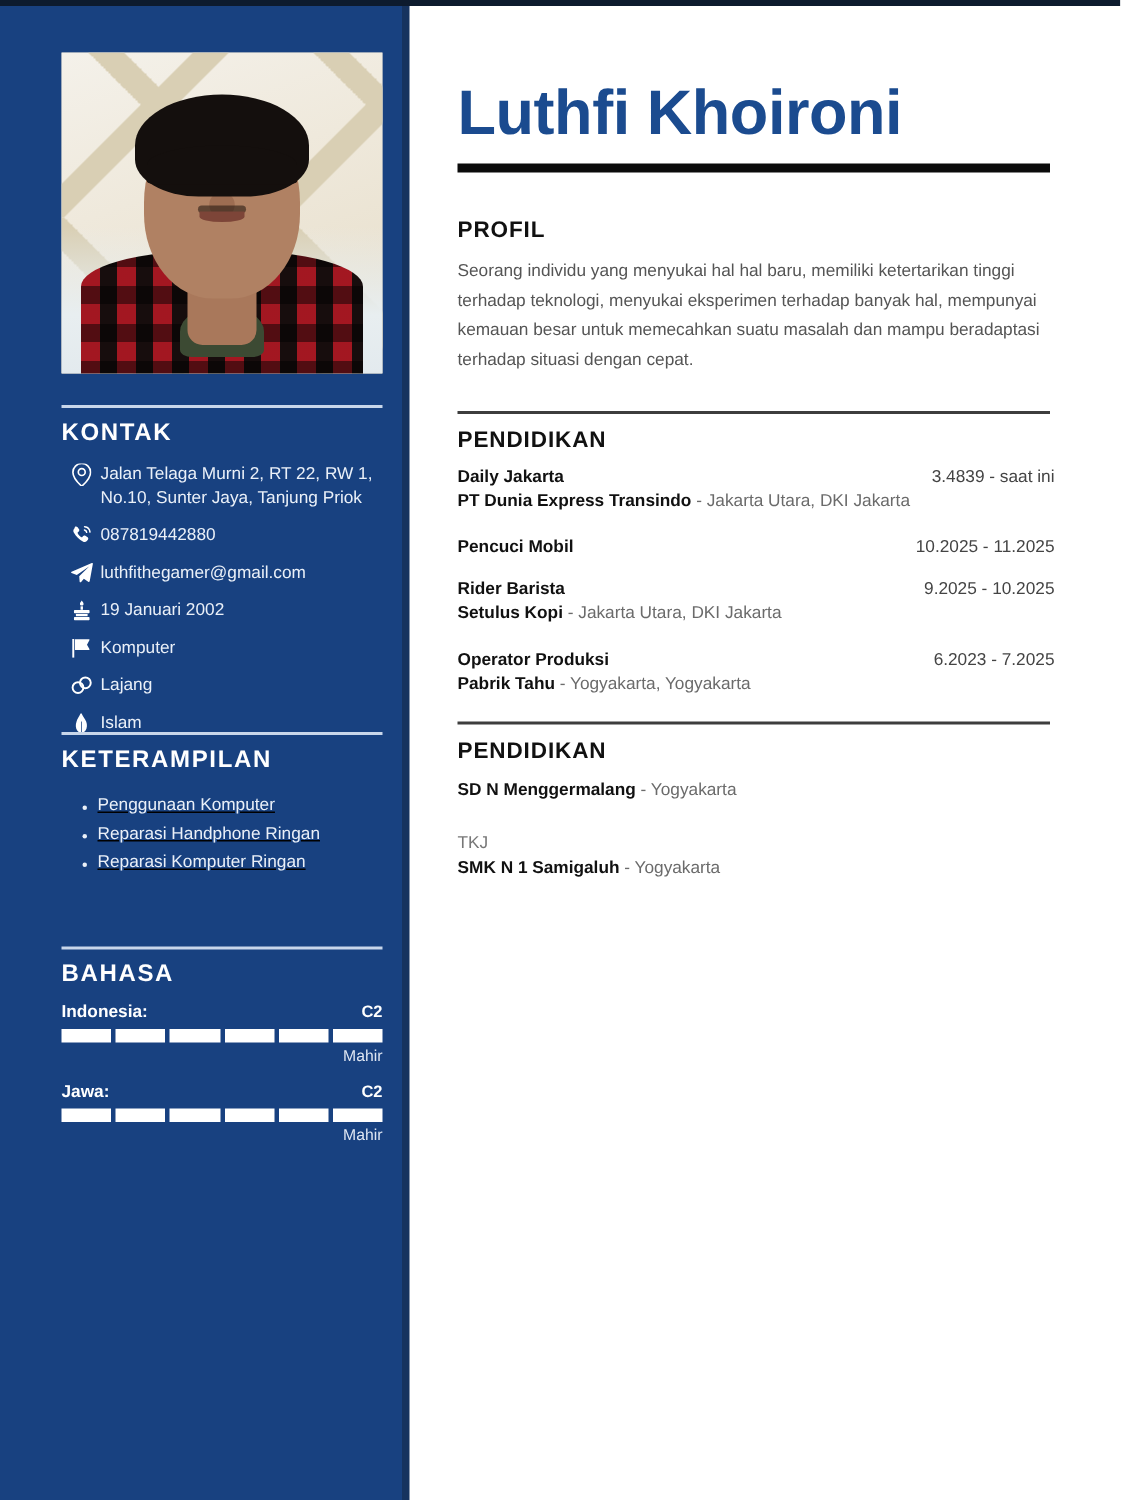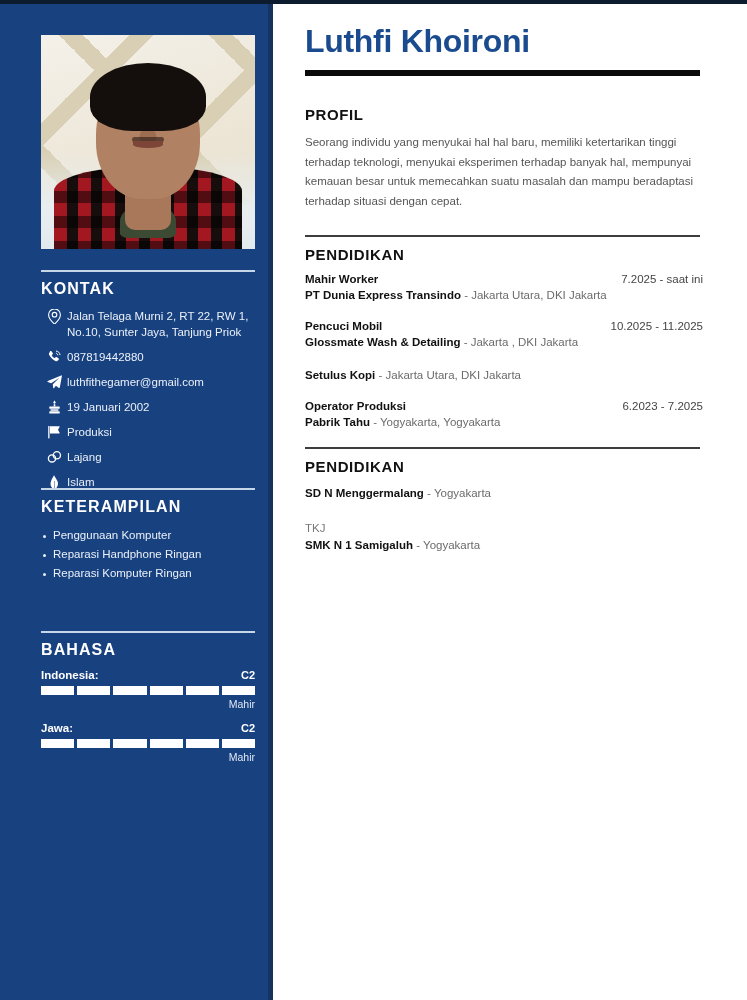--- a/index.html
+++ b/index.html
@@ -228,23 +228,24 @@
     padding-top: 1px;
   }
   .contact-icon svg { display: block; }
   .contact-text {
     color: #eaf0f8;
     font-size: 11.5px;
     line-height: 16px;
   }
 
   .skill-list {
-    margin: 0;
+    margin: 12px;
     padding: 0;
     list-style: none;
+    text-decoration: underline;
   }
   .skill-item {
     color: #eaf0f8;
     font-size: 11.5px;
     line-height: 19px;
     padding-left: 12px;
     position: relative;
   }
   .skill-item:before {
     content: "";
@@ -292,23 +293,23 @@
 
   
   .main {
     position: absolute;
     left: 305px;
     top: 0;
     width: 398px;
   }
   .name {
     margin: 0;
-    padding-top: 24px;
+    padding-top: 52px;
     color: #1b4b8f;
-    font-size: 32px;
+    font-size: 42px;
     font-weight: bold;
     letter-spacing: -0.3px;
     line-height: 1.1;
   }
   .name-rule {
     margin-top: 11px;
     height: 6px;
     background: #0b0b0b;
     width: 395px;
   }
@@ -449,21 +450,21 @@
           <span class="contact-text">19 Januari 2002</span>
         </div>
 
         <div class="contact-row">
           <span class="contact-icon">
             <svg width="14" height="14" viewBox="0 0 14 14">
                 <rect x="1.2" y="1" width="1.3" height="12.4" fill="#fff"></rect>
                 <path d="M3 1.2h9.2c.4 0 .6.4.4.7L11 4.8l1.6 2.9c.2.3 0 .7-.4.7H3z" fill="#fff"></path>
               </svg>
           </span>
-          <span class="contact-text">Produksi</span>
+          <span class="contact-text">Komputer</span>
         </div>
 
         <div class="contact-row">
           <span class="contact-icon">
             <svg width="15" height="14" viewBox="0 0 15 14">
                 <circle cx="5" cy="8.4" r="3.6" fill="none" stroke="#fff" stroke-width="1.3"></circle>
                 <circle cx="9.9" cy="5.2" r="3.6" fill="none" stroke="#fff" stroke-width="1.3"></circle>
               </svg>
           </span>
           <span class="contact-text">Lajang</span>
@@ -539,41 +540,41 @@
       <h2 class="main-heading">PROFIL</h2>
       <p class="profil-text">Seorang individu yang menyukai hal hal baru, memiliki ketertarikan tinggi terhadap teknologi, menyukai eksperimen terhadap banyak hal, mempunyai kemauan besar untuk memecahkan suatu masalah dan mampu beradaptasi terhadap situasi dengan cepat.</p>
     </div>
 
     <div class="main-section">
       <div class="main-rule"></div>
       <h2 class="main-heading">PENDIDIKAN</h2>
 
       <div class="entry">
         <div class="entry-top">
-          <span class="entry-role">Mahir Worker</span>
-          <span class="entry-date">7.2025 - saat ini</span>
+          <span class="entry-role">Daily Jakarta</span>
+          <span class="entry-date">3.4839 - saat ini</span>
         </div>
         <div class="entry-sub">
           <span class="entry-org">PT Dunia Express Transindo</span>
           <span class="entry-place">- Jakarta Utara, DKI Jakarta</span>
         </div>
       </div>
 
       <div class="entry">
         <div class="entry-top">
           <span class="entry-role">Pencuci Mobil</span>
           <span class="entry-date">10.2025 - 11.2025</span>
         </div>
-        <div class="entry-sub">
-          <span class="entry-org">Glossmate Wash &amp; Detailing</span>
-          <span class="entry-place">- Jakarta , DKI Jakarta</span>
-        </div>
       </div>
 
       <div class="entry">
+        <div class="entry-top">
+          <span class="entry-role">Rider Barista</span>
+          <span class="entry-date">9.2025 - 10.2025</span>
+        </div>
         <div class="entry-sub">
           <span class="entry-org">Setulus Kopi</span>
           <span class="entry-place">- Jakarta Utara, DKI Jakarta</span>
         </div>
       </div>
 
       <div class="entry">
         <div class="entry-top">
           <span class="entry-role">Operator Produksi</span>
           <span class="entry-date">6.2023 - 7.2025</span>

